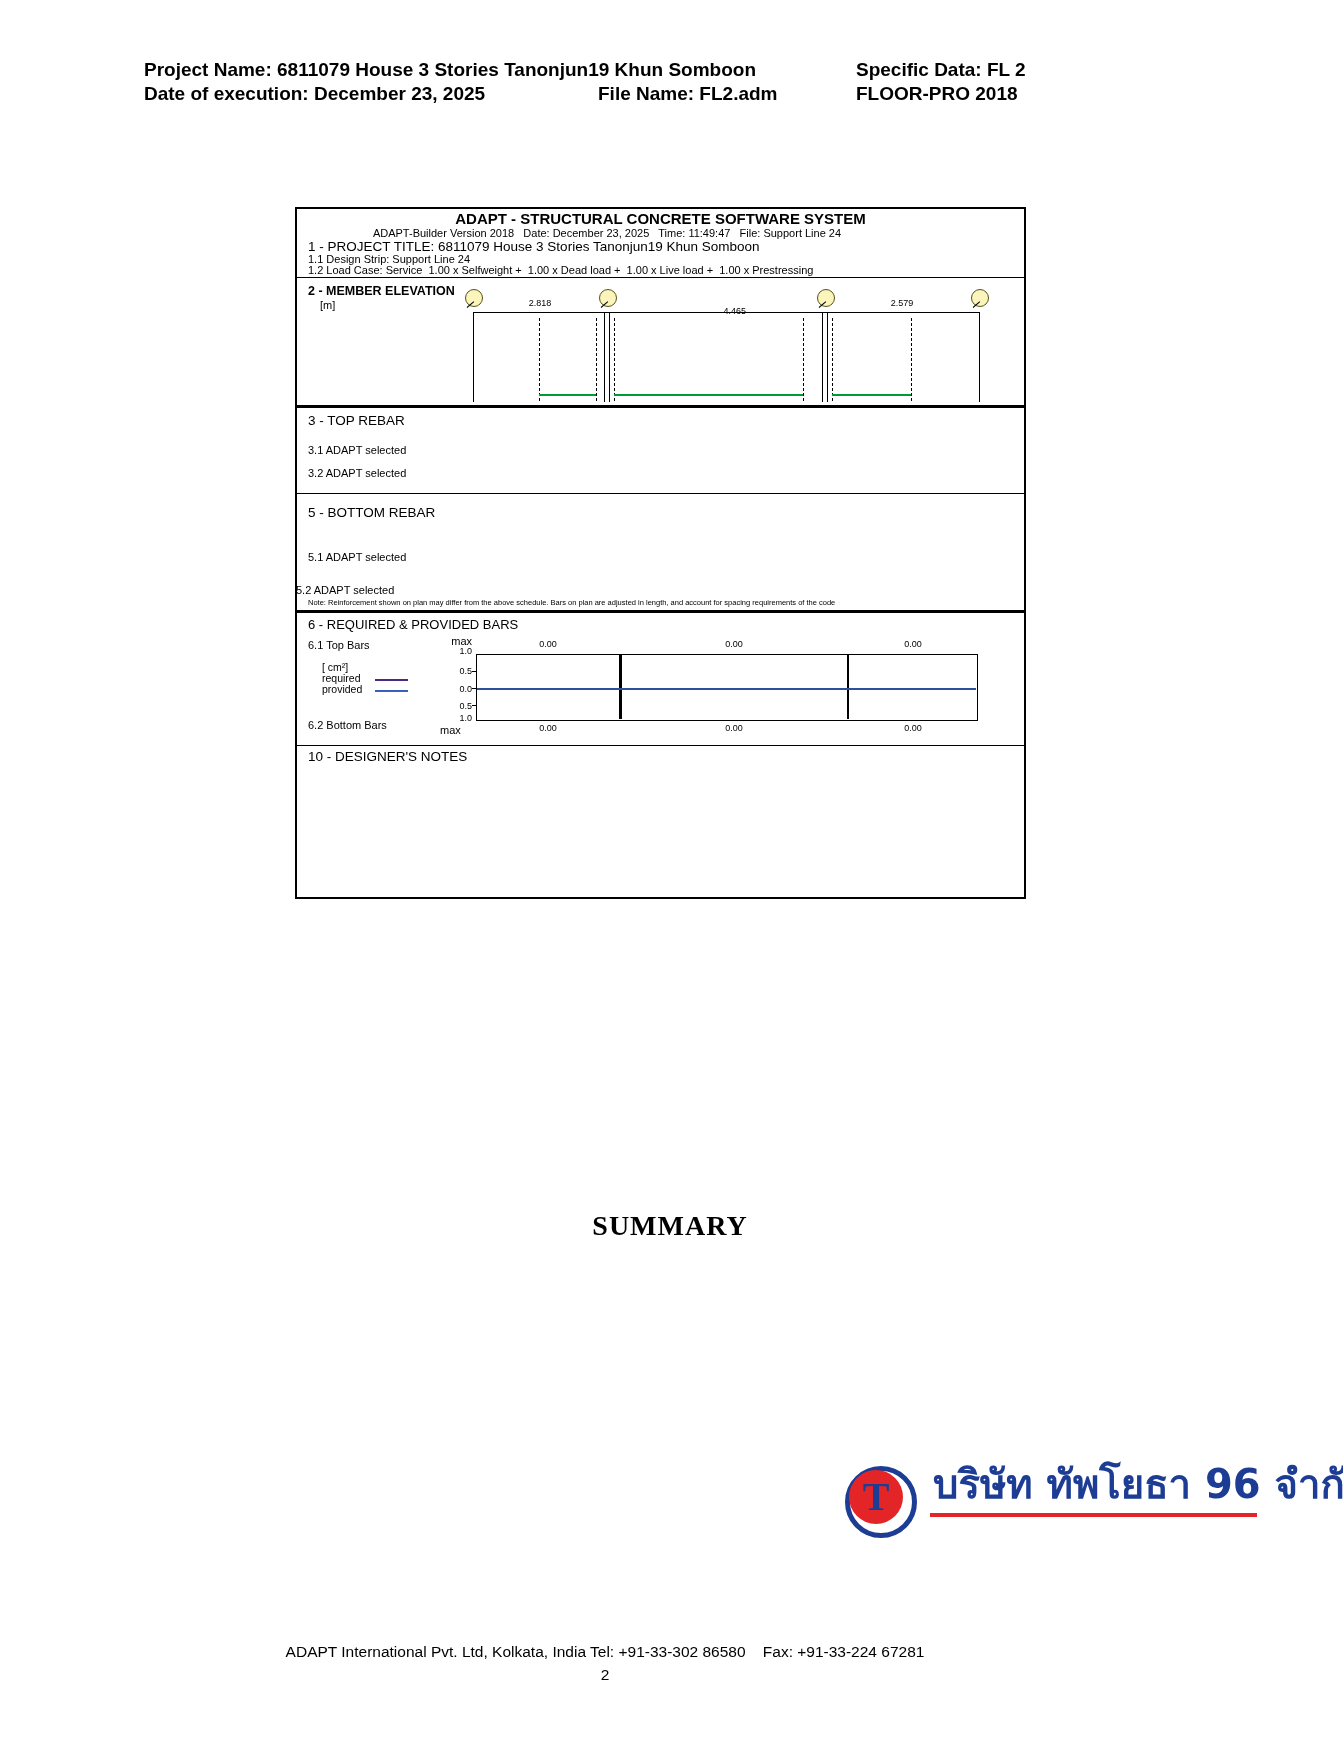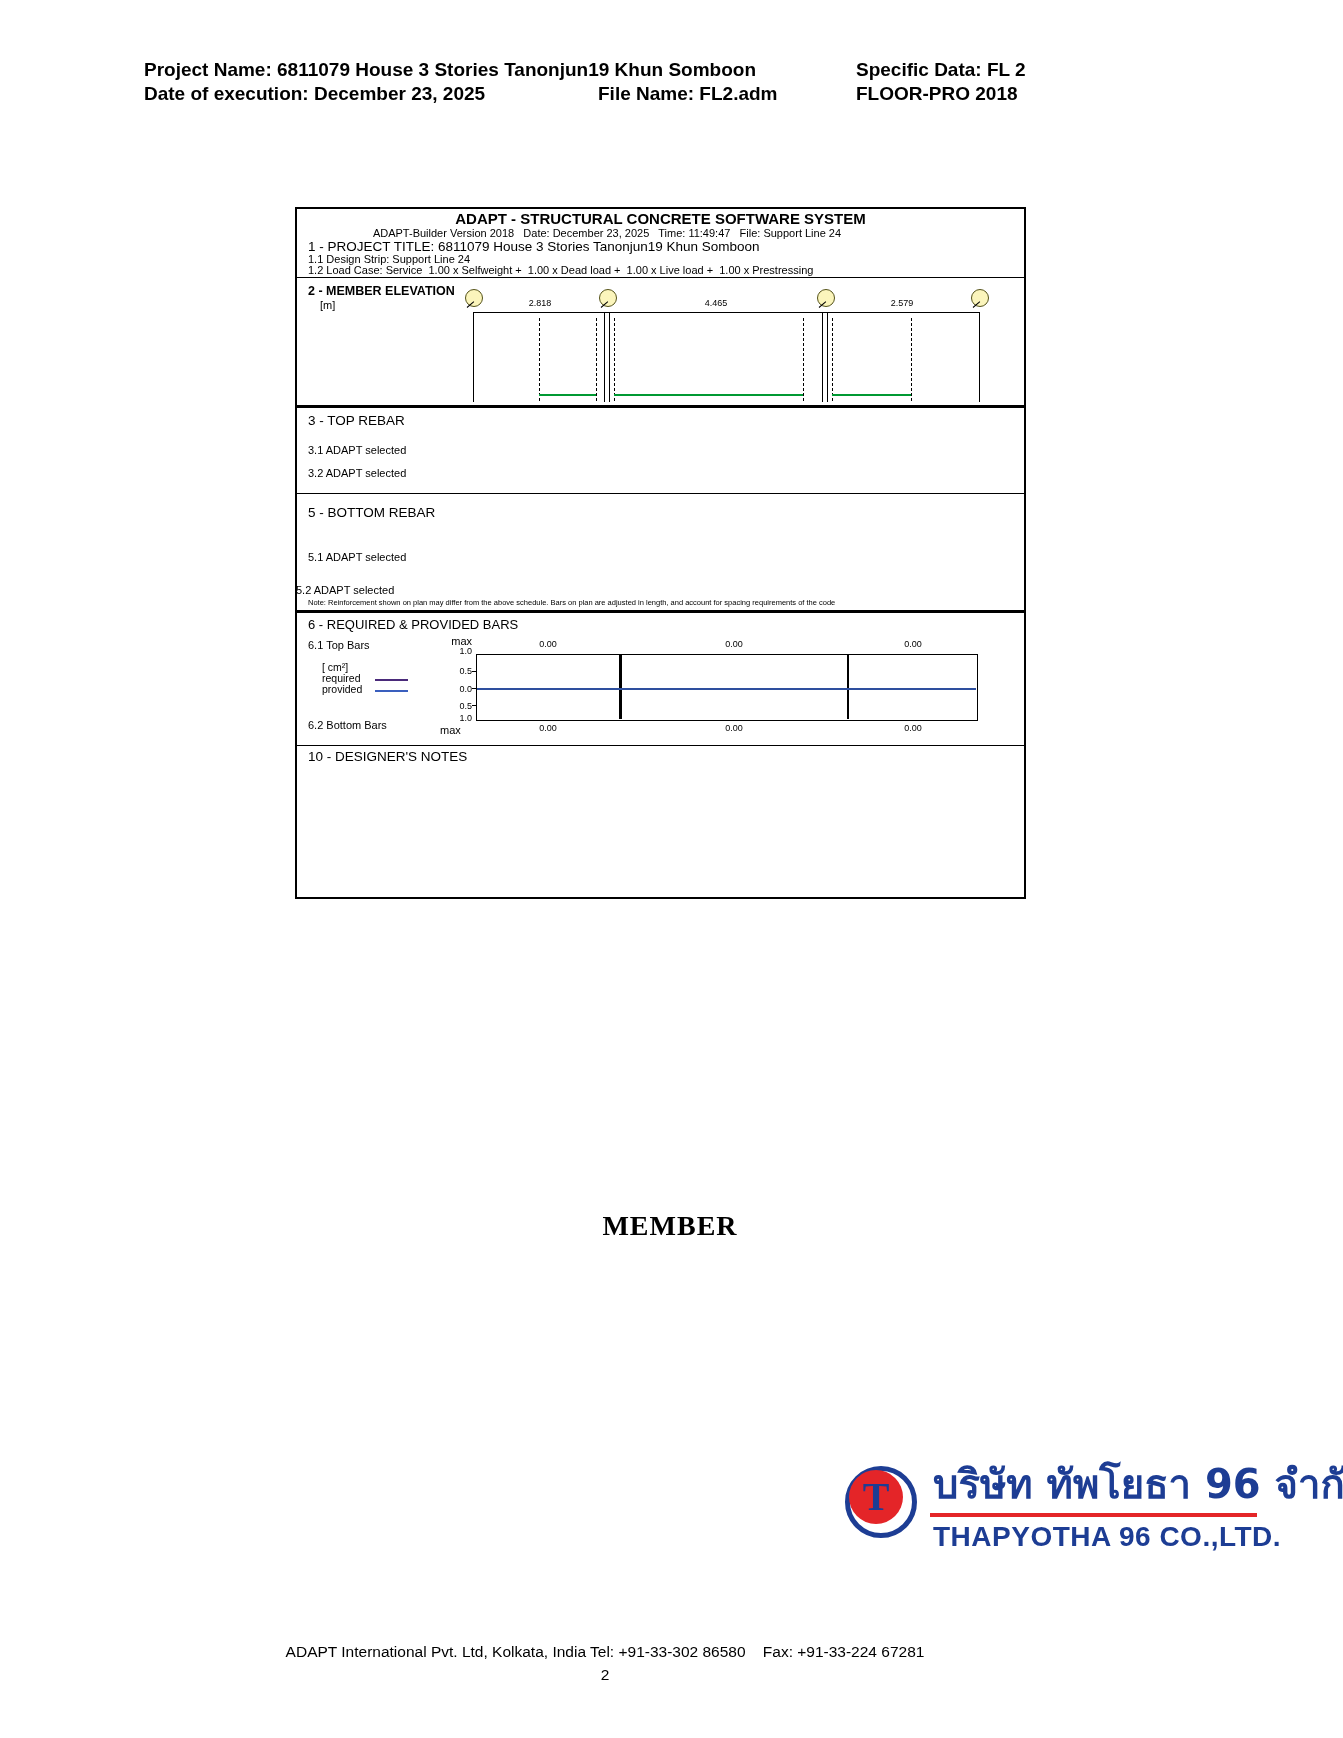--- a/index.html
+++ b/index.html
@@ -87,21 +87,21 @@
   <div class="abs dash" style="left:614px;top:318px;height:83px;"></div>
   <div class="abs dash" style="left:803px;top:318px;height:83px;"></div>
   <div class="abs dash" style="left:832px;top:318px;height:83px;"></div>
   <div class="abs dash" style="left:911px;top:318px;height:83px;"></div>
 
   <div class="abs green" style="left:539px;top:394px;width:57px;"></div>
   <div class="abs green" style="left:614px;top:394px;width:189px;"></div>
   <div class="abs green" style="left:832px;top:394px;width:79px;"></div>
 
   <div class="abs t ctr small9" style="left:510px;top:298px;width:60px;">2.818</div>
-  <div class="abs t ctr small9" style="left:686px;top:298px;width:60px;">4.465</div>
+  <div class="abs t ctr small9" style="left:686px;top:306px;width:60px;text-align:right;">4.465</div>
   <div class="abs t ctr small9" style="left:872px;top:298px;width:60px;">2.579</div>
 
   <div class="abs t sechead" style="left:308px;top:413px;">3 - TOP REBAR</div>
   <div class="abs t small11" style="left:308px;top:444px;">3.1 ADAPT selected</div>
   <div class="abs t small11" style="left:308px;top:467px;">3.2 ADAPT selected</div>
 
   <div class="abs t sechead" style="left:308px;top:505px;">5 - BOTTOM REBAR</div>
   <div class="abs t small11" style="left:308px;top:551px;">5.1 ADAPT selected</div>
   <div class="abs t small11" style="left:296px;top:584px;">5.2 ADAPT selected</div>
   <div class="abs t" style="left:308px;top:599px;font-size:7.5px;">Note: Reinforcement shown on plan may differ from the above schedule. Bars on plan are adjusted in length, and account for spacing requirements of the code</div>
@@ -132,29 +132,28 @@
   <div class="abs t ctr small9" style="left:528px;top:639px;width:40px;">0.00</div>
   <div class="abs t ctr small9" style="left:714px;top:639px;width:40px;">0.00</div>
   <div class="abs t ctr small9" style="left:893px;top:639px;width:40px;">0.00</div>
   <div class="abs t ctr small9" style="left:528px;top:723px;width:40px;">0.00</div>
   <div class="abs t ctr small9" style="left:714px;top:723px;width:40px;">0.00</div>
   <div class="abs t ctr small9" style="left:893px;top:723px;width:40px;">0.00</div>
   <div class="abs t small11" style="left:308px;top:719px;">6.2 Bottom Bars</div>
 
   <div class="abs t sechead" style="left:308px;top:749px;">10 - DESIGNER'S NOTES</div>
 
-  <div class="abs t b serif ctr" style="left:540px;top:1210px;width:260px;font-size:28px;letter-spacing:1px;">MEMBER</div>
+  <div class="abs t b serif ctr" style="left:540px;top:1210px;width:260px;font-size:28px;letter-spacing:1px;">SUMMARY</div>
 
   <div class="abs" style="left:845px;top:1466px;">
     <div class="logo-outer">
       <div class="logo-inner">
         <span class="logo-T">T</span>
       </div>
     </div>
   </div>
   <div class="abs t b blue-co" style="left:933px;top:1462px;font-size:40px;font-family:'DejaVu Sans',sans-serif;">บริษัท ทัพโยธา 96 จำกัด</div>
   <div class="abs" style="left:930px;top:1513px;width:327px;height:4px;background:#e42528;"></div>
-  <div class="abs t b blue-co" style="left:933px;top:1521px;font-size:28px;letter-spacing:0.5px;">THAPYOTHA 96 CO.,LTD.</div>
 
   <div class="abs t footer ctr" style="left:205px;top:1643px;width:800px;">ADAPT International Pvt. Ltd, Kolkata, India Tel: +91-33-302 86580    Fax: +91-33-224 67281</div>
   <div class="abs t footer ctr" style="left:205px;top:1666px;width:800px;">2</div>
 
 </div>
 
 </body></html>

